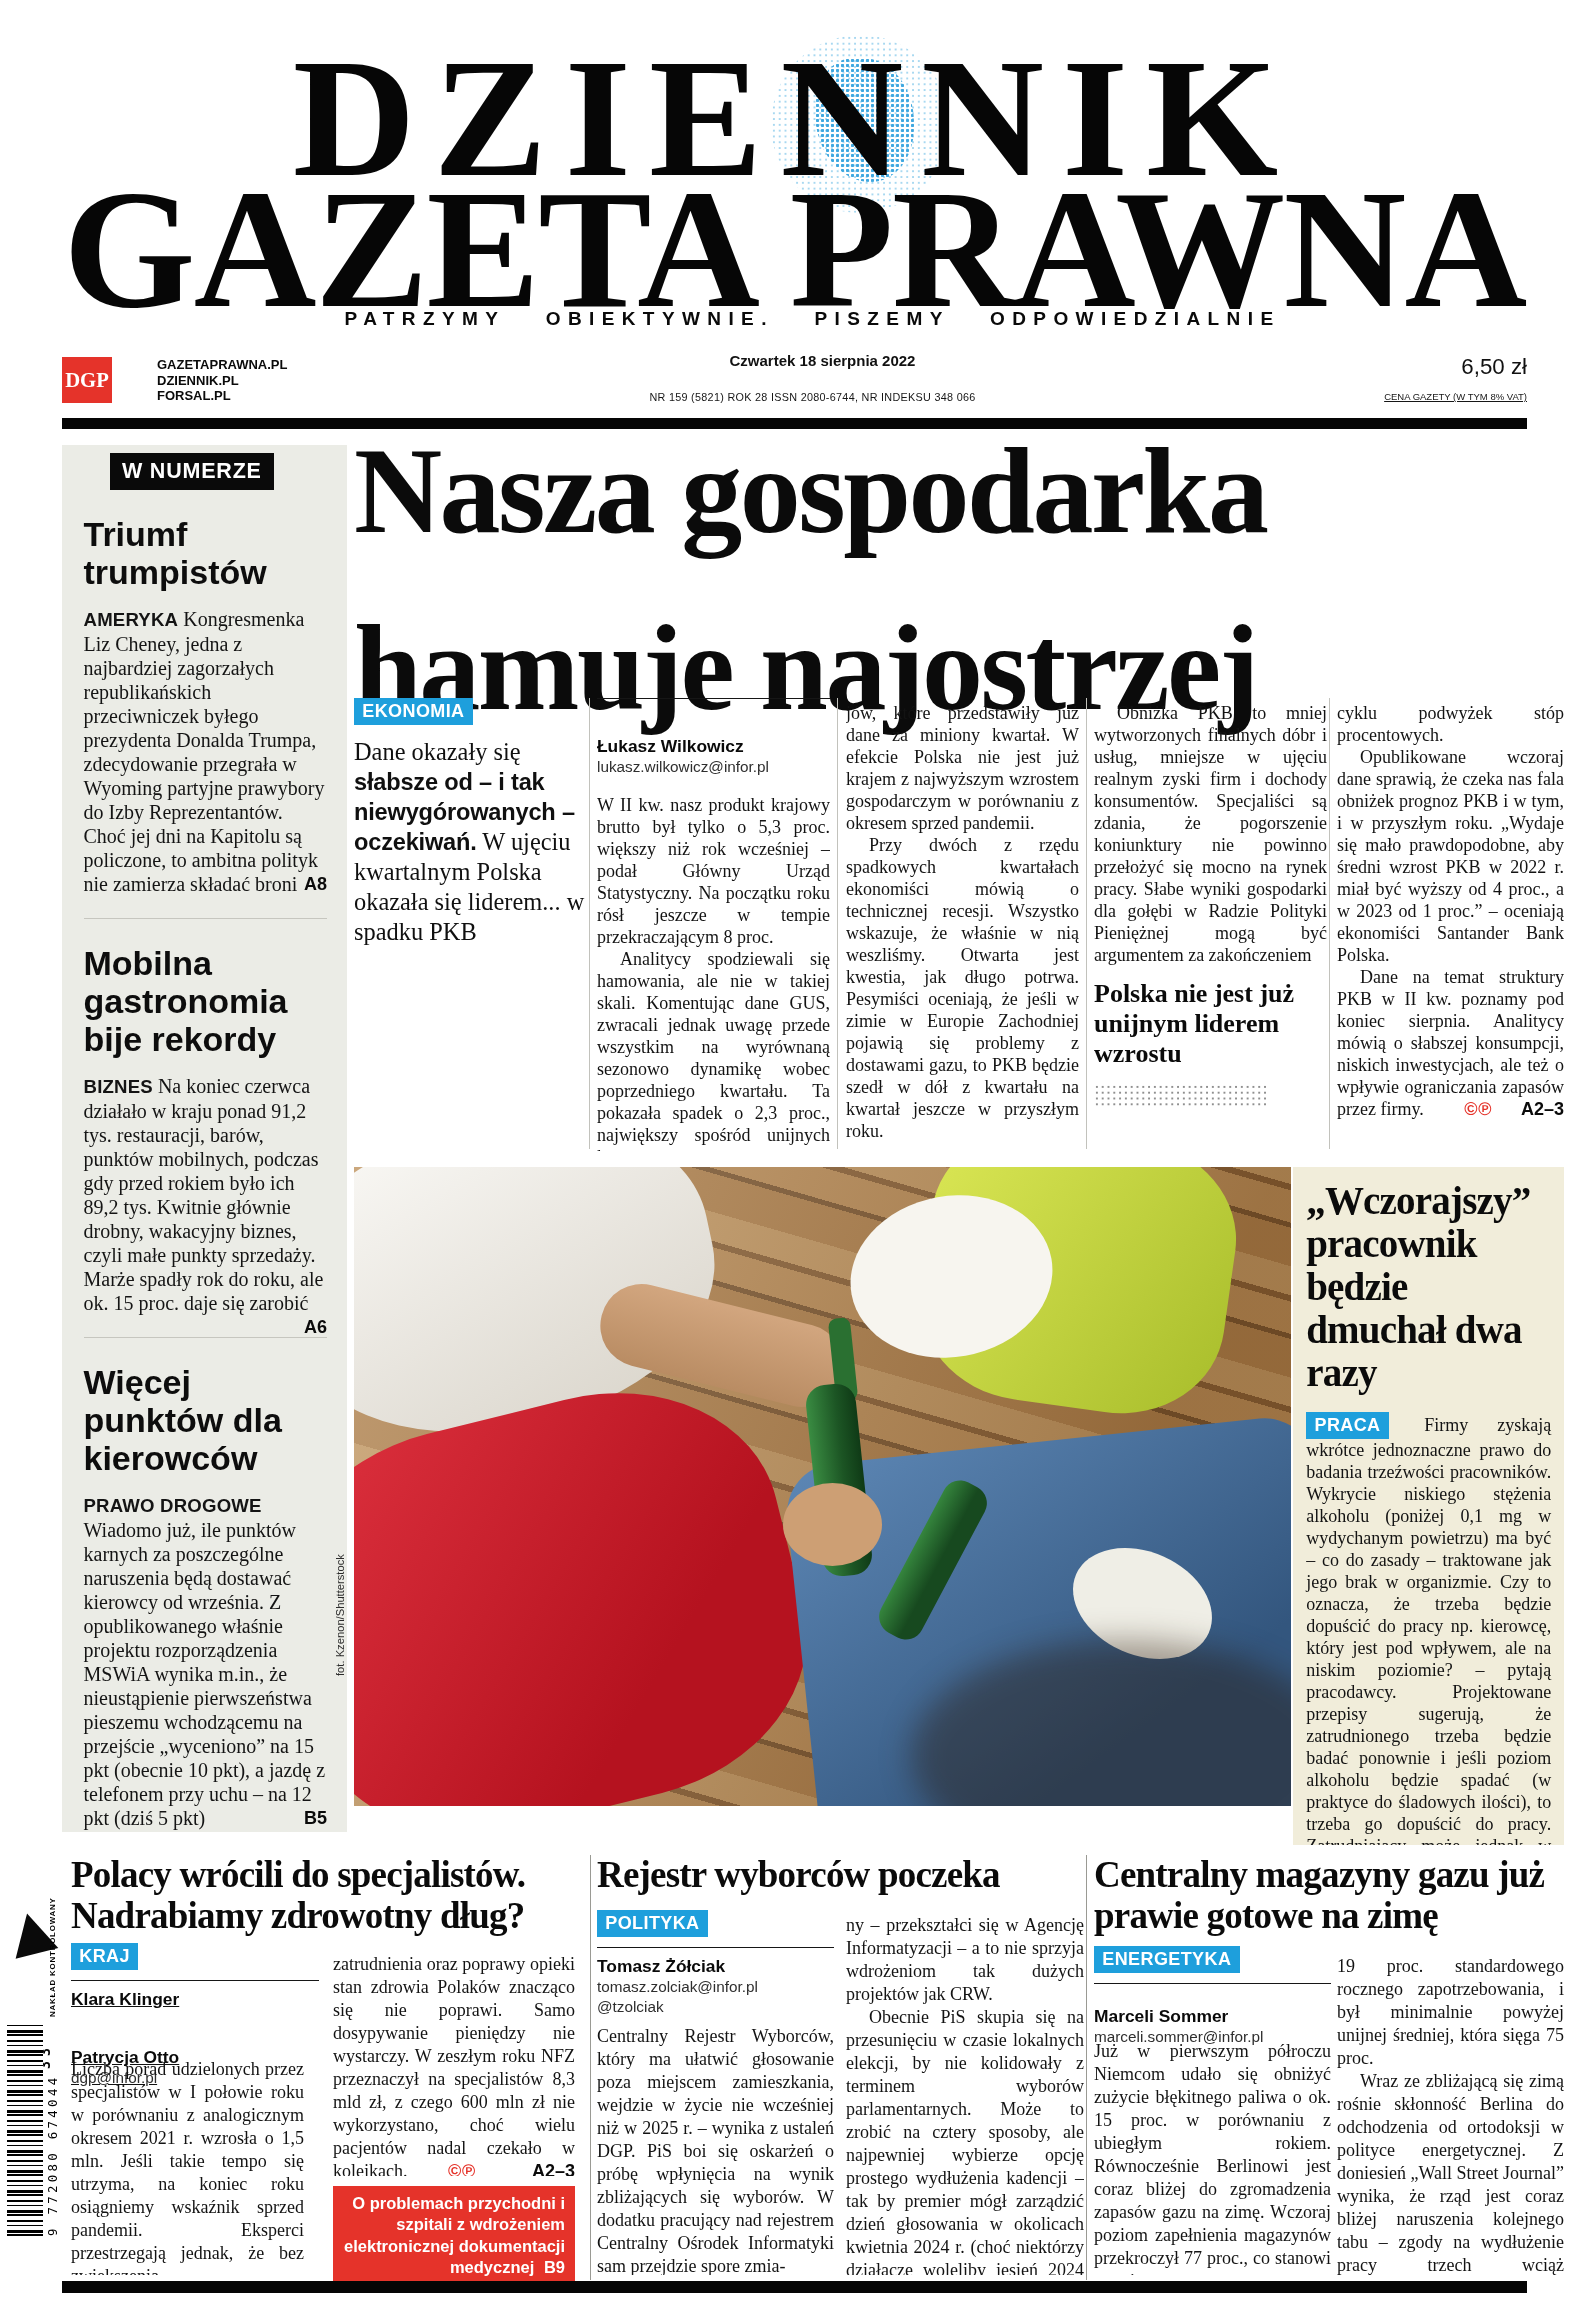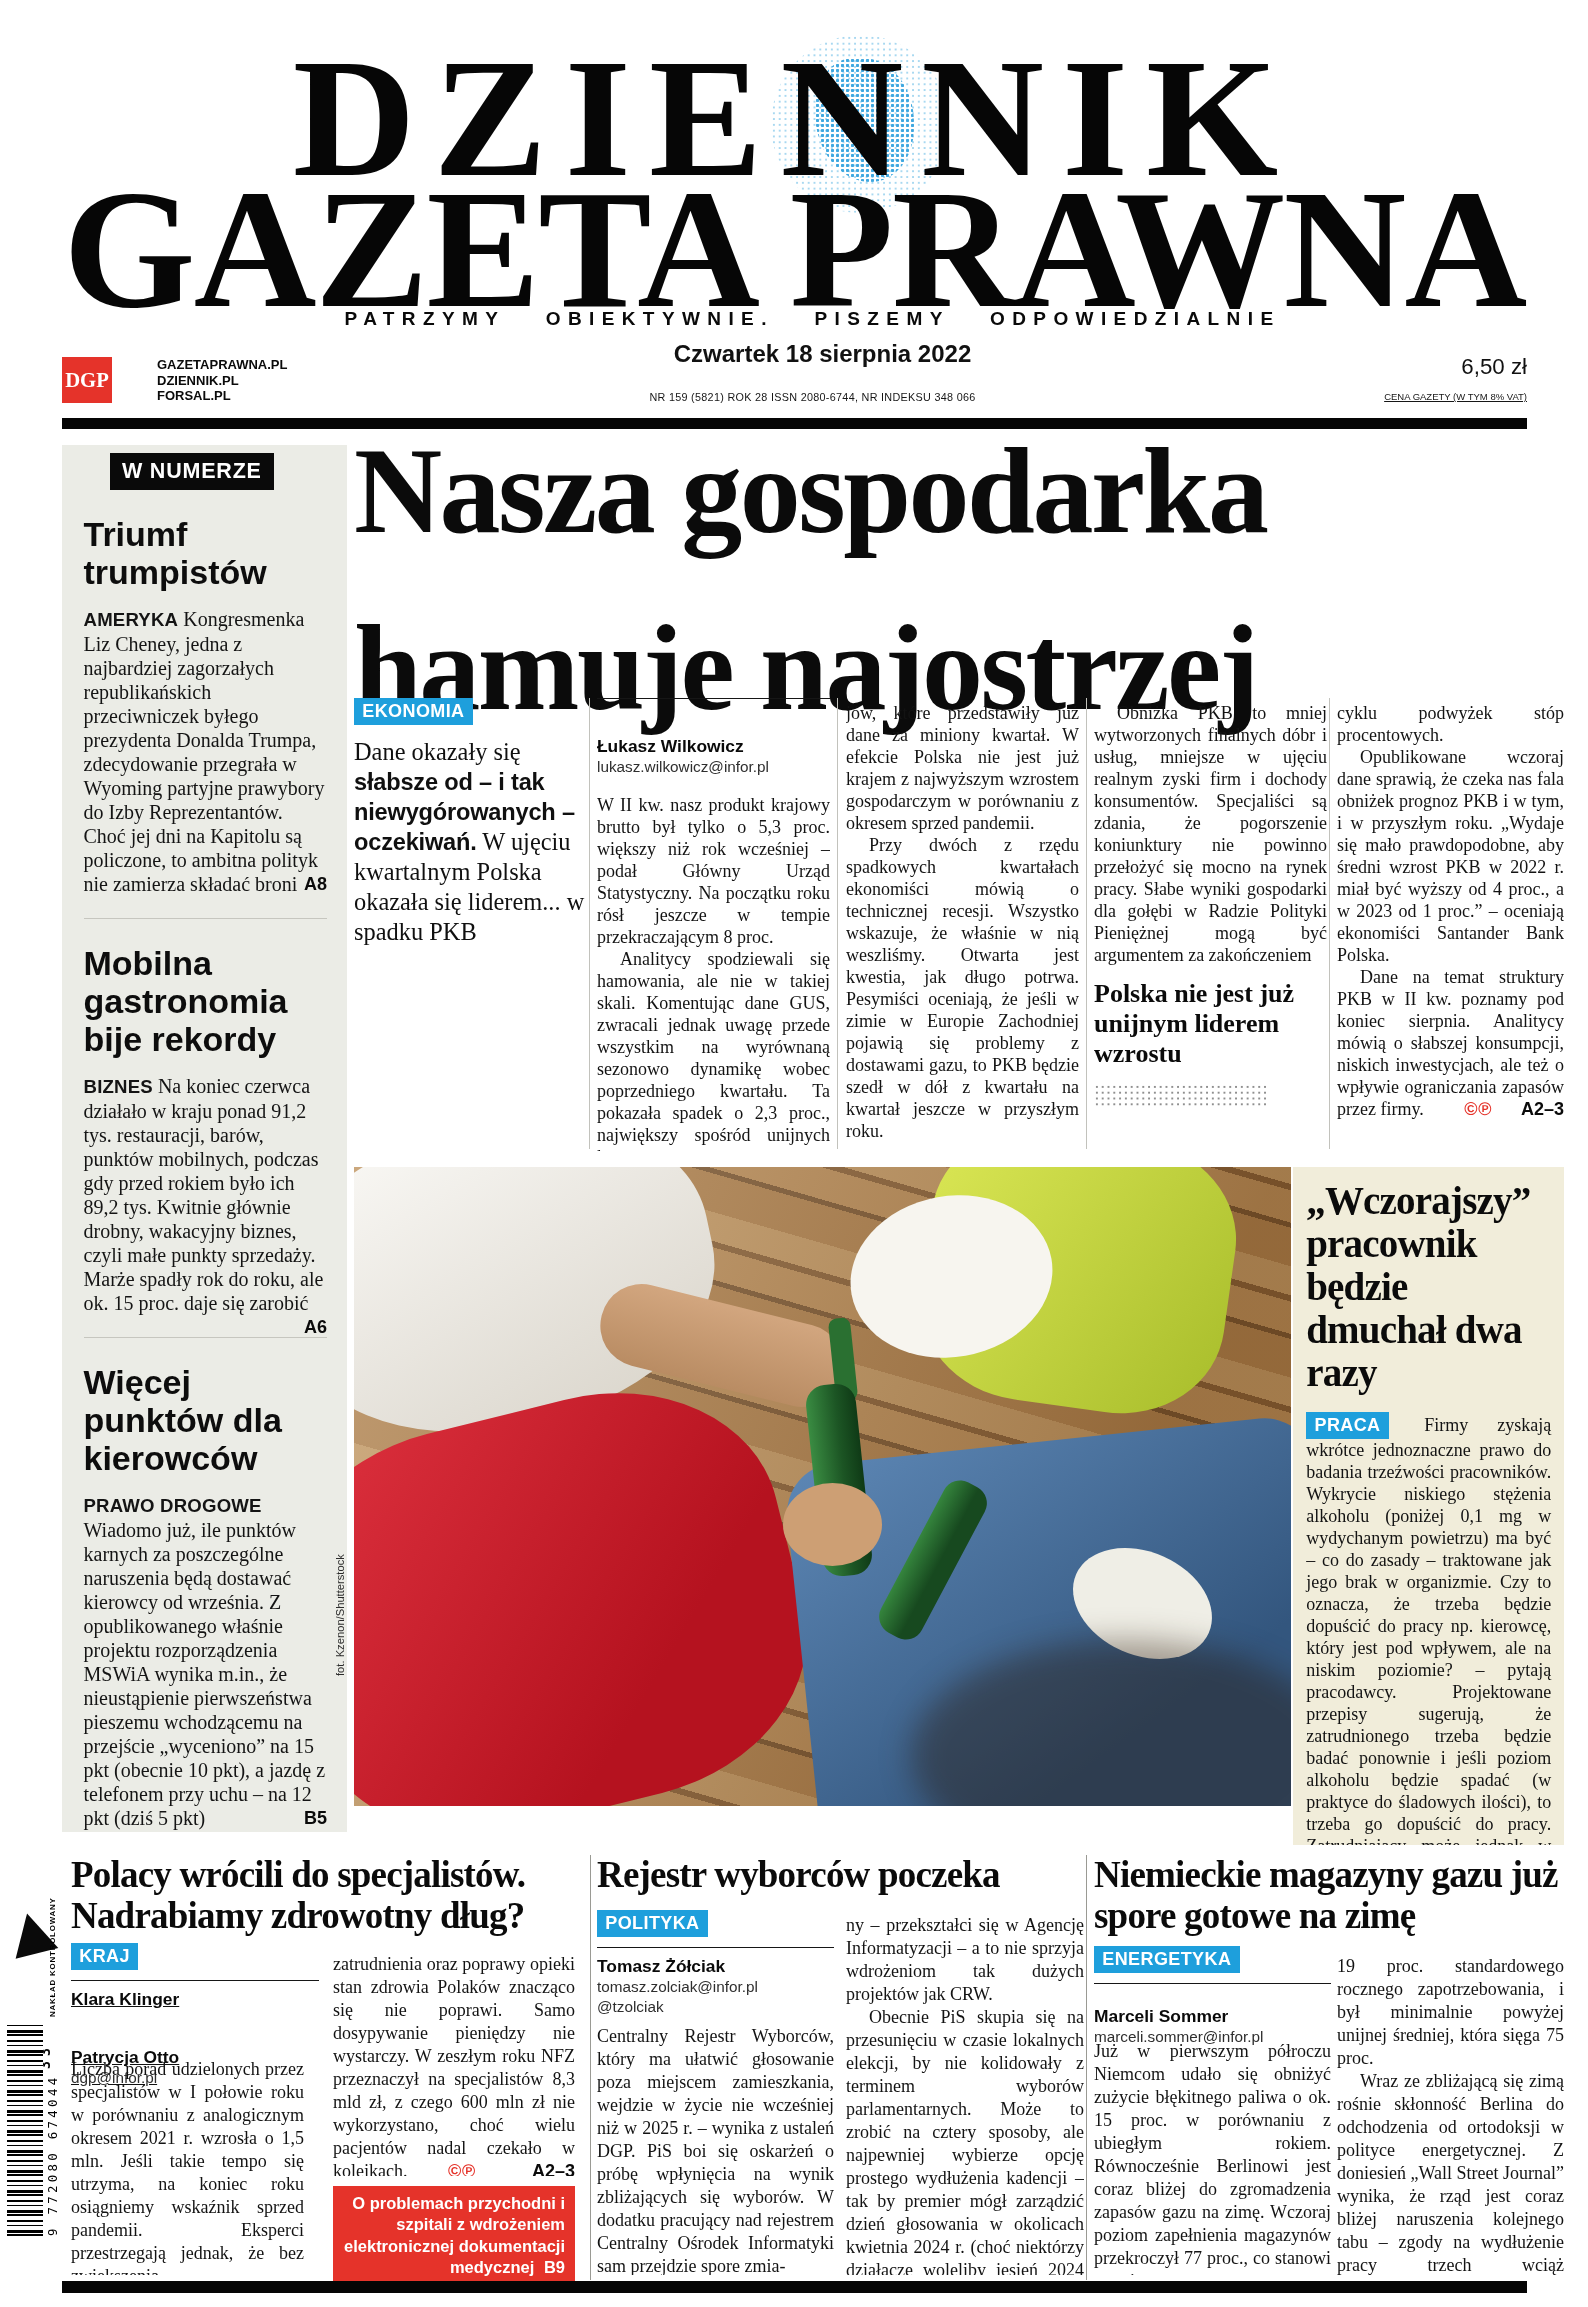--- a/index.html
+++ b/index.html
@@ -80,21 +80,21 @@
   <div class="abs mast-line" style="top:33px;font-size:170px;letter-spacing:18px;">DZIENNIK</div>
   <div class="abs mast-line" style="top:164px;font-size:170px;letter-spacing:-1.7px;">GAZETA PRAWNA</div>
   <div class="abs tagline sans" style="top:308px;">PATRZYMY OBIEKTYWNIE. PISZEMY ODPOWIEDZIALNIE</div>
 
   <div class="abs dgp-logo" style="left:62px;top:357px;">DGP</div>
   <div class="abs sites sans" style="left:121px;top:357px;">
     <div>GAZETAPRAWNA.PL</div>
     <div>DZIENNIK.PL</div>
     <div>FORSAL.PL</div>
   </div>
-  <div class="abs sans" style="left:0;right:0;top:340px;text-align:center;font-weight:700;font-size:24px;padding-left:20px;">Czwartek 18 sierpnia 2022</div>
+  <div class="abs sans" style="left:0;right:0;top:352px;text-align:center;font-weight:700;font-size:15px;padding-left:20px;">Czwartek 18 sierpnia 2022</div>
   <div class="abs sans" style="left:0;right:0;top:391px;text-align:center;font-size:10.8px;letter-spacing:0.3px;color:#161616;">NR 159 (5821) ROK 28 ISSN 2080-6744, NR INDEKSU 348 066</div>
   <div class="abs sans" style="right:62px;top:354px;font-weight:400;font-size:22.3px;text-align:right;">6,50 zł</div>
   <div class="abs sans" style="right:62px;top:391px;font-size:9.5px;text-align:right;color:#161616;text-decoration:underline;">CENA GAZETY (W TYM 8% VAT)</div>
   <div class="abs blackbar" style="left:62px;width:1465px;top:418px;height:10.8px;"></div>
 
   <div id="sidebar" class="abs" style="left:62px;top:445px;width:285px;height:1387px;padding:0;">
     <div style="padding:8.3px 20px 0 11.6px;">
       <span class="wnum sans">W NUMERZE</span>
     </div>
     <div style="padding:0 20px 0 21.5px;">
@@ -217,21 +217,21 @@
   <div class="abs body" style="left:597px;top:2025px;width:237px;height:250px;overflow:hidden;font-size:18px;line-height:23px;">
     <p>Centralny Rejestr Wyborców, który ma ułatwić głosowanie poza miejscem zamieszkania, wejdzie w życie nie wcześniej niż w 2025 r. – wynika z ustaleń DGP. PiS boi się oskarżeń o próbę wpłynięcia na wynik zbliżających się wyborów. W dodatku pracujący nad rejestrem Centralny Ośrodek Informatyki sam przejdzie spore zmia-</p>
   </div>
   <div class="abs body" style="left:846px;top:1914px;width:238px;height:361px;overflow:hidden;font-size:18px;line-height:23px;">
     <p>ny – przekształci się w Agencję Informatyzacji – a to nie sprzyja wdrożeniom tak dużych projektów jak CRW.</p>
     <p class="ind"><span>Obecnie PiS skupia się na przesunięciu w czasie lokalnych elekcji, by nie kolidowały z terminem wyborów parlamentarnych. Może to zrobić na cztery sposoby, ale najpewniej wybierze opcję prostego wydłużenia kadencji – tak by premier mógł zarządzić dzień głosowania w okolicach kwietnia 2024 r. (choć niektórzy działacze woleliby jesień 2024 r.).</span>  </p>
   </div>
 
   <div class="abs vrule" style="left:1086px;top:1855px;height:425px;"></div>
 
-  <div class="abs bot-head" style="left:1094px;top:1854px;width:468px;">Niemieckie magazyny gazu już spore gotowe na zimę</div>
+  <div class="abs bot-head" style="left:1094px;top:1854px;width:468px;">Centralny magazyny gazu już prawie gotowe na zimę</div>
   <div class="abs" style="left:1094px;top:1946px;width:237px;">
     <span class="tag">ENERGETYKA</span>
     <div class="rule-top" style="margin-top:10px;border-top-width:1.2px;"></div>
     <div class="author" style="margin-top:21px;">Marceli Sommer</div>
     <div class="email">marceli.sommer@infor.pl</div>
   </div>
   <div class="abs body" style="left:1094px;top:2040px;width:237px;height:235px;overflow:hidden;font-size:18px;line-height:23px;">
     <p>Już w pierwszym półroczu Niemcom udało się obniżyć zużycie błękitnego paliwa o ok. 15 proc. w porównaniu z ubiegłym rokiem. Równocześnie Berlinowi jest coraz bliżej do zgromadzenia zapasów gazu na zimę. Wczoraj poziom zapełnienia magazynów przekroczył 77 proc., co stanowi prawie</p>
   </div>
   <div class="abs body" style="left:1337px;top:1955px;width:227px;height:323px;overflow:hidden;font-size:18px;line-height:23px;">

